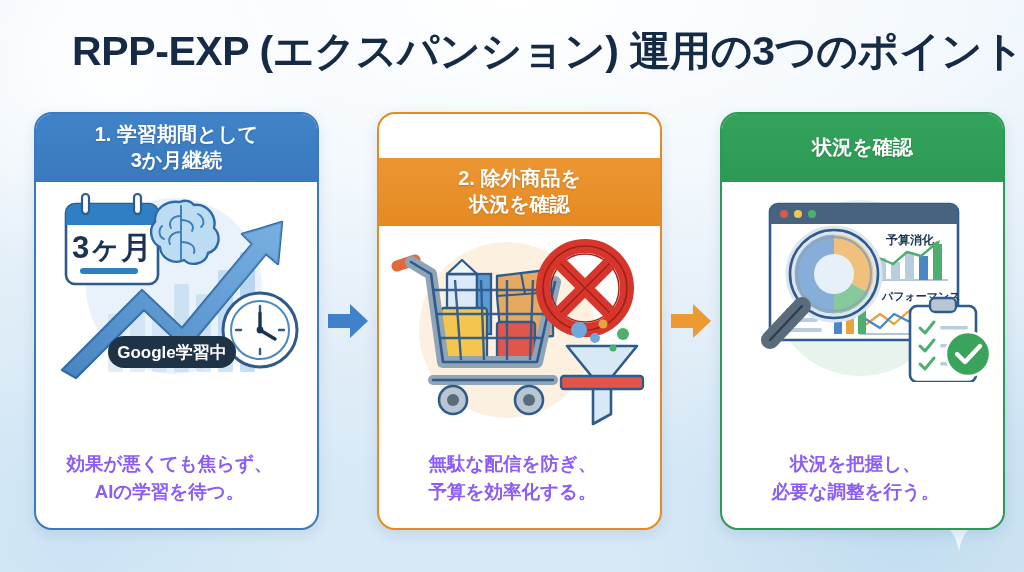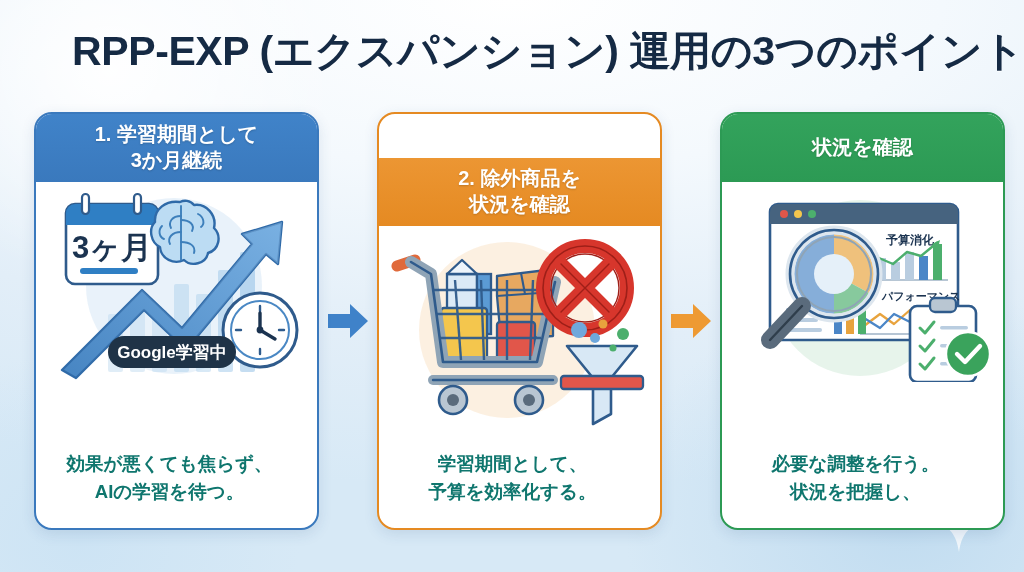--- a/index.html
+++ b/index.html
@@ -123,21 +123,21 @@
   }
   .card-art svg { display: block; }
 
   .card-caption {
     flex: 0 0 auto;
     padding: 4px 14px 22px 0;
     text-align: center;
     font-size: 18.5px;
     font-weight: 700;
     line-height: 1.52;
-    color: #0f766e;
+    color: #8b5cf6;
     box-sizing: border-box;
   }
   .card-caption .line { display: block; white-space: nowrap; }
 
   
   .connector {
     width: 58px;
     height: 418px;
     display: flex;
     align-items: center;
@@ -316,21 +316,21 @@
           <g>
             <circle cx="190" cy="100" r="8" fill="#6fa8dc"></circle>
             <circle cx="214" cy="94" r="4.5" fill="#e8a33d"></circle>
             <circle cx="206" cy="108" r="5" fill="#6fa8dc"></circle>
             <circle cx="234" cy="104" r="6" fill="#4caf6d"></circle>
             <circle cx="224" cy="118" r="3.5" fill="#4caf6d"></circle>
           </g>
         </svg>
       </div>
       <div class="card-caption">
-        <span class="line">学習期間として、</span>
+        <span class="line">無駄な配信を防ぎ、</span>
         <span class="line">予算を効率化する。</span>
       </div>
     </div>
 
     <div class="connector">
       <svg class="arrow" viewBox="0 0 40 38">
         <path d="M0 12 L22 12 L22 2 L40 19 L22 36 L22 26 L0 26 Z" fill="#ee9a33"></path>
       </svg>
     </div>
 
@@ -409,19 +409,19 @@
             </g>
           </g>
 
           <g transform="translate(214,146)">
             <circle cx="22" cy="22" r="22" fill="#3aa35c" stroke="#ffffff" stroke-width="2.4"></circle>
             <path d="M11 22 L19 30 L34 14" fill="none" stroke="#ffffff" stroke-width="4.4" stroke-linecap="round" stroke-linejoin="round"></path>
           </g>
         </svg>
       </div>
       <div class="card-caption">
+        <span class="line">状況を把握し、</span>
         <span class="line">必要な調整を行う。</span>
-        <span class="line">状況を把握し、</span>
       </div>
     </div>
 
   </div>
 </div>
 
 </body></html>

